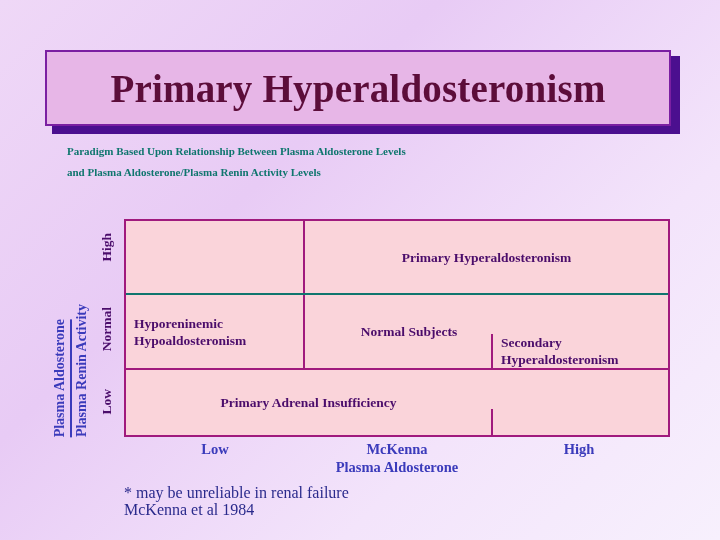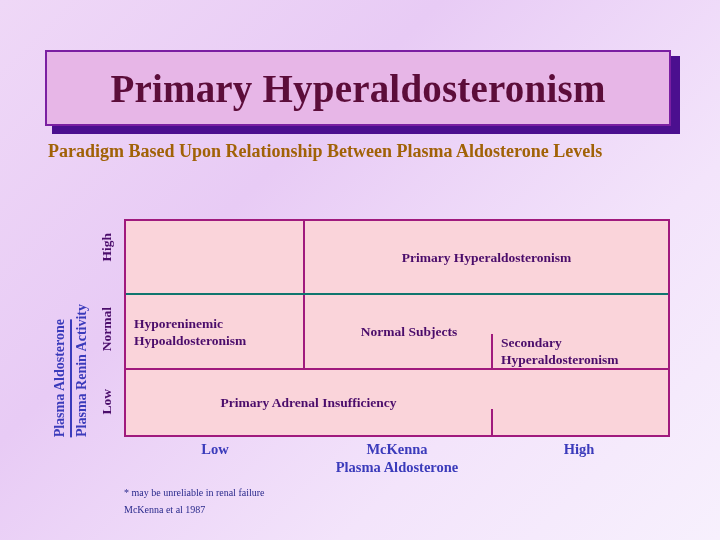--- a/index.html
+++ b/index.html
@@ -40,26 +40,26 @@
     font-family: "Liberation Serif", serif;
     font-size: 39px;
     font-weight: bold;
     color: #5c0d3a;
     letter-spacing: 0.2px;
     white-space: nowrap;
   }
   
   .subtitle {
     position: absolute;
-    left: 48px;
+    left: 67px;
     top: 141px;
     width: 640px;
-    color: #a16207;
-    font-family: "Liberation Serif", serif;
-    font-size: 18px;
+    color: #0f766e;
+    font-family: "Liberation Serif", serif;
+    font-size: 11px;
     font-weight: bold;
     line-height: 21px;
   }
   .subtitle div { white-space: nowrap; }
   
   .matrix {
     position: absolute;
     left: 124px;
     top: 219px;
     width: 546px;
@@ -174,35 +174,36 @@
     font-size: 14.5px;
     font-weight: bold;
     color: #3b3bbb;
   }
   
   .footnotes {
     position: absolute;
     left: 124px;
     top: 484px;
     font-family: "Liberation Serif", serif;
-    font-size: 10px;
+    font-size: 16px;
     color: #2a2a8c;
     line-height: 17px;
   }
 </style>
 </head>
 <body>
 
 <div class="title-shadow"></div>
 <div class="title-box">
   <div class="title-text">Primary Hyperaldosteronism</div>
 </div>
 
 <div class="subtitle">
   <div>Paradigm Based Upon Relationship Between Plasma Aldosterone Levels</div>
+  <div>and Plasma Aldosterone/Plasma Renin Activity Levels</div>
 </div>
 
 <div class="yaxis-title">
   <div class="yaxis-line underlined">Plasma Aldosterone</div>
   <div class="yaxis-line">Plasma Renin Activity</div>
 </div>
 
 <div class="ylabels">
   <div class="ylab ylab-high">High</div>
   <div class="ylab ylab-normal">Normal</div>
@@ -227,14 +228,14 @@
 
 <div class="xlabels">
   <span>Low</span>
   <span>McKenna</span>
   <span>High</span>
 </div>
 <div class="xaxis-title">Plasma Aldosterone</div>
 
 <div class="footnotes">
   <div>* may be unreliable in renal failure</div>
-  <div>McKenna et al 1987</div>
+  <div>McKenna et al 1984</div>
 </div>
 
 </body></html>

